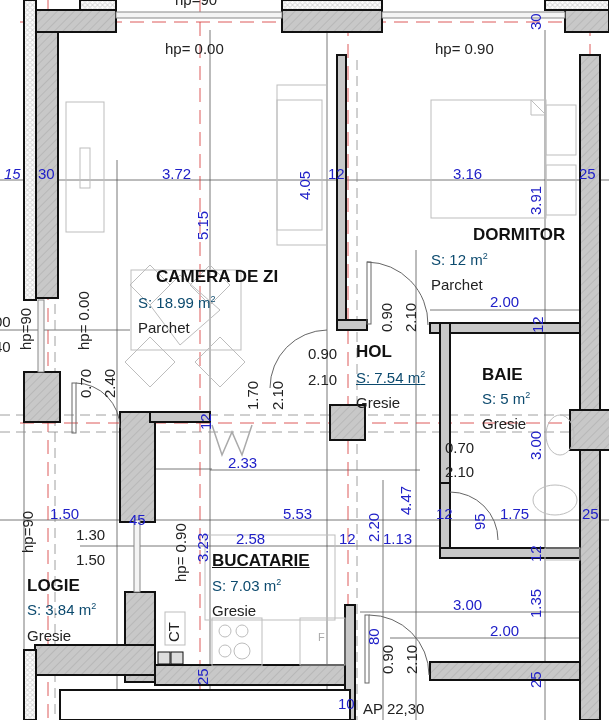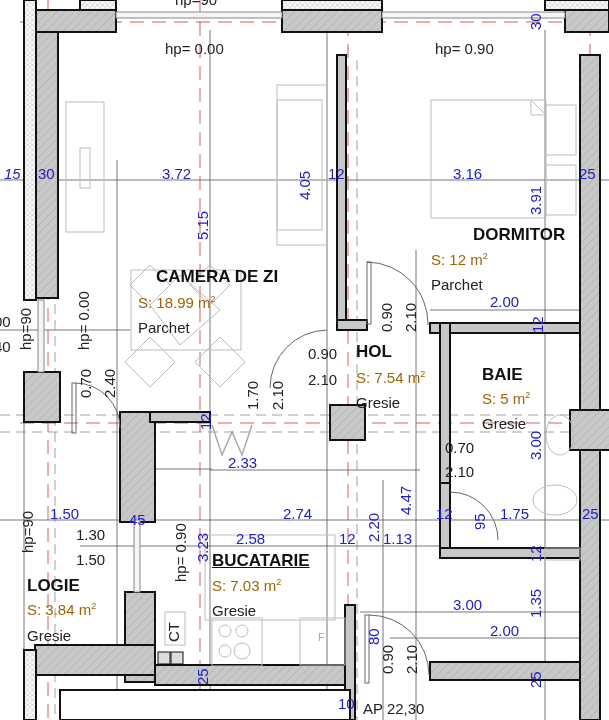--- a/index.html
+++ b/index.html
@@ -1,20 +1,20 @@
 <!DOCTYPE html>
 <html><head>
   <meta charset="utf-8">
   <style>
     html, body { margin: 0; padding: 0; background: #ffffff; }
     #plan { position: relative; width: 609px; height: 720px; overflow: hidden; background: #fff; font-family: "Liberation Sans", sans-serif; }
     svg.base { position: absolute; left: 0; top: 0; }
     .lbl { position: absolute; white-space: nowrap; line-height: 1; }
     .room-name { font-weight: bold; font-size: 17px; color: #111; }
-    .room-area { font-size: 15px; color: #a16207; }
+    .room-area { font-size: 15px; color: #0c4a6e; }
     .room-floor { font-size: 15px; color: #222; }
     .dim { font-size: 15px; color: #2020c8; }
     .blk { font-size: 15px; color: #222; }
     .rot { transform-origin: 0 0; transform: rotate(-90deg); }
     sup { font-size: 9px; vertical-align: 6px; line-height: 0; }
   </style>
 </head>
 <body>
 
 <div id="plan">
@@ -161,21 +161,21 @@
 
   <div class="lbl room-name" style="left:138px;top:268px;margin-left:18px;">CAMERA DE ZI</div>
   <div class="lbl room-area" style="left:138px;top:295px;"><span>S: 18.99 m</span><sup>2</sup></div>
   <div class="lbl room-floor" style="left:138px;top:320px;">Parchet</div>
 
   <div class="lbl room-name" style="left:453px;top:226px;margin-left:20px;">DORMITOR</div>
   <div class="lbl room-area" style="left:431px;top:252px;"><span>S: 12 m</span><sup>2</sup></div>
   <div class="lbl room-floor" style="left:431px;top:277px;">Parchet</div>
 
   <div class="lbl room-name" style="left:356px;top:343px;">HOL</div>
-  <div class="lbl room-area" style="left:356px;top:370px;"><span>S: 7.54 m</span><sup>2</sup></div>
+  <div class="lbl room-area" style="left:356px;top:370px;text-decoration:underline;"><span>S: 7.54 m</span><sup>2</sup></div>
   <div class="lbl room-floor" style="left:356px;top:395px;">Gresie</div>
 
   <div class="lbl room-name" style="left:482px;top:366px;">BAIE</div>
   <div class="lbl room-area" style="left:482px;top:391px;"><span>S: 5 m</span><sup>2</sup></div>
   <div class="lbl room-floor" style="left:482px;top:416px;">Gresie</div>
 
   <div class="lbl room-name" style="left:212px;top:552px;text-decoration:underline;">BUCATARIE</div>
   <div class="lbl room-area" style="left:212px;top:578px;"><span>S: 7.03 m</span><sup>2</sup></div>
   <div class="lbl room-floor" style="left:212px;top:603px;">Gresie</div>
 
@@ -194,21 +194,21 @@
   <div class="lbl dim" style="left:4px;top:166px;font-style:italic;">15</div>
   <div class="lbl dim" style="left:38px;top:166px;">30</div>
   <div class="lbl dim" style="left:162px;top:166px;">3.72</div>
   <div class="lbl dim" style="left:328px;top:166px;">12</div>
   <div class="lbl dim" style="left:447px;top:166px;margin-left:6px;">3.16</div>
   <div class="lbl dim" style="left:579px;top:166px;">25</div>
   <div class="lbl dim" style="left:490px;top:294px;">2.00</div>
   <div class="lbl dim" style="left:228px;top:455px;">2.33</div>
   <div class="lbl dim" style="left:50px;top:506px;">1.50</div>
   <div class="lbl dim" style="left:129px;top:512px;">45</div>
-  <div class="lbl dim" style="left:283px;top:506px;">2.74</div>
+  <div class="lbl dim" style="left:283px;top:506px;">5.53</div>
   <div class="lbl dim" style="left:436px;top:506px;">12</div>
   <div class="lbl dim" style="left:500px;top:506px;">1.75</div>
   <div class="lbl dim" style="left:582px;top:506px;">25</div>
   <div class="lbl dim" style="left:236px;top:531px;">2.58</div>
   <div class="lbl dim" style="left:339px;top:531px;">12</div>
   <div class="lbl dim" style="left:383px;top:531px;">1.13</div>
   <div class="lbl dim" style="left:453px;top:597px;">3.00</div>
   <div class="lbl dim" style="left:490px;top:623px;">2.00</div>
   <div class="lbl dim" style="left:338px;top:696px;">10</div>
 

